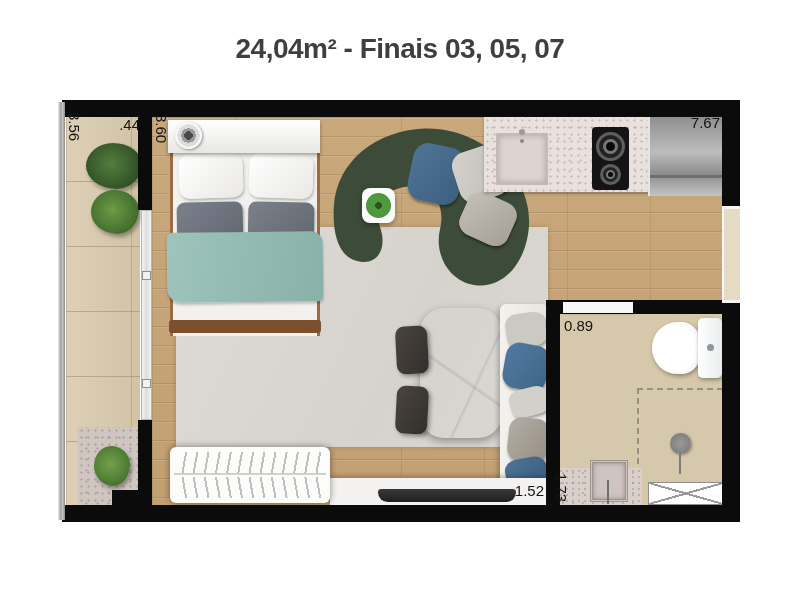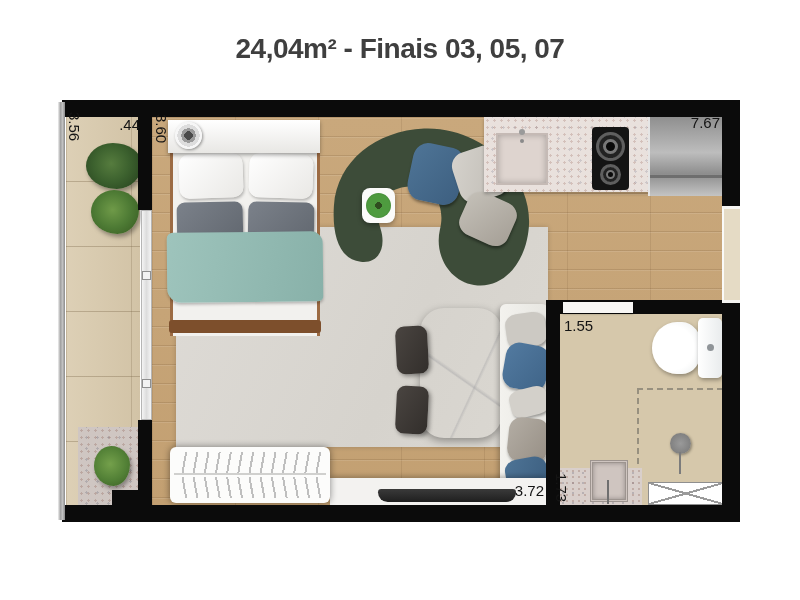--- a/index.html
+++ b/index.html
@@ -282,17 +282,17 @@
   <div class="sliding-door">
     <div class="door-handle h1"></div>
     <div class="door-handle h2"></div>
   </div>
   <div class="entry-corridor"></div>
 
   <div class="lbl lbl-v lbl-356">3.56</div>
   <div class="lbl lbl-44">.44</div>
   <div class="lbl lbl-v lbl-360">3.60</div>
   <div class="lbl lbl-540">7.67</div>
-  <div class="lbl lbl-155">1.55</div>
+  <div class="lbl lbl-155">0.89</div>
   <div class="lbl lbl-v lbl-173">1.73</div>
-  <div class="lbl lbl-372">3.72</div>
+  <div class="lbl lbl-372">1.52</div>
 
 </div>
 
 </body></html>

